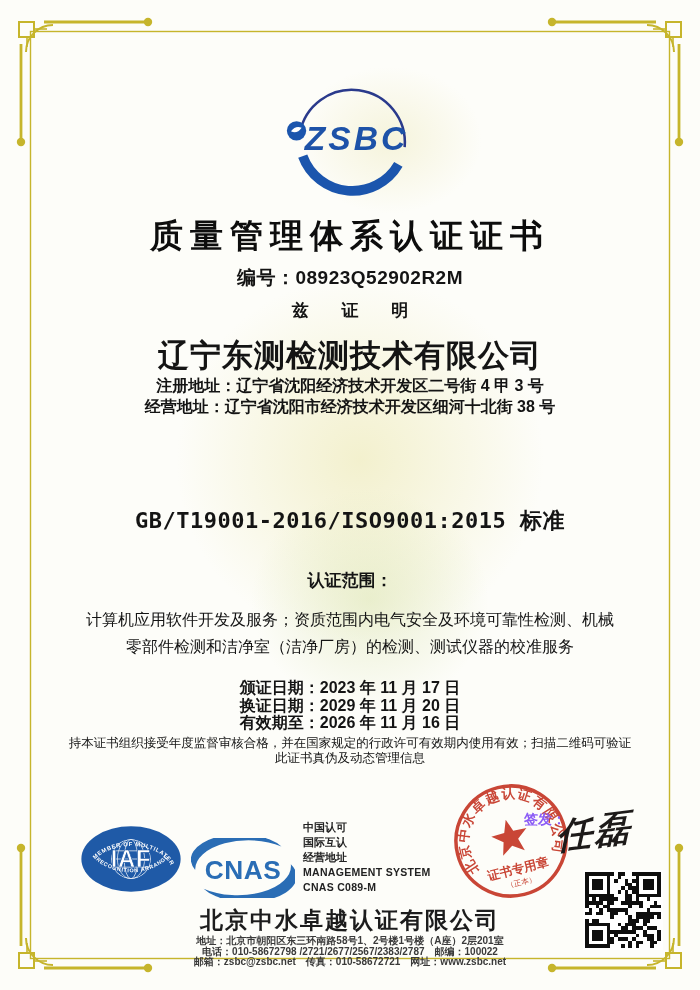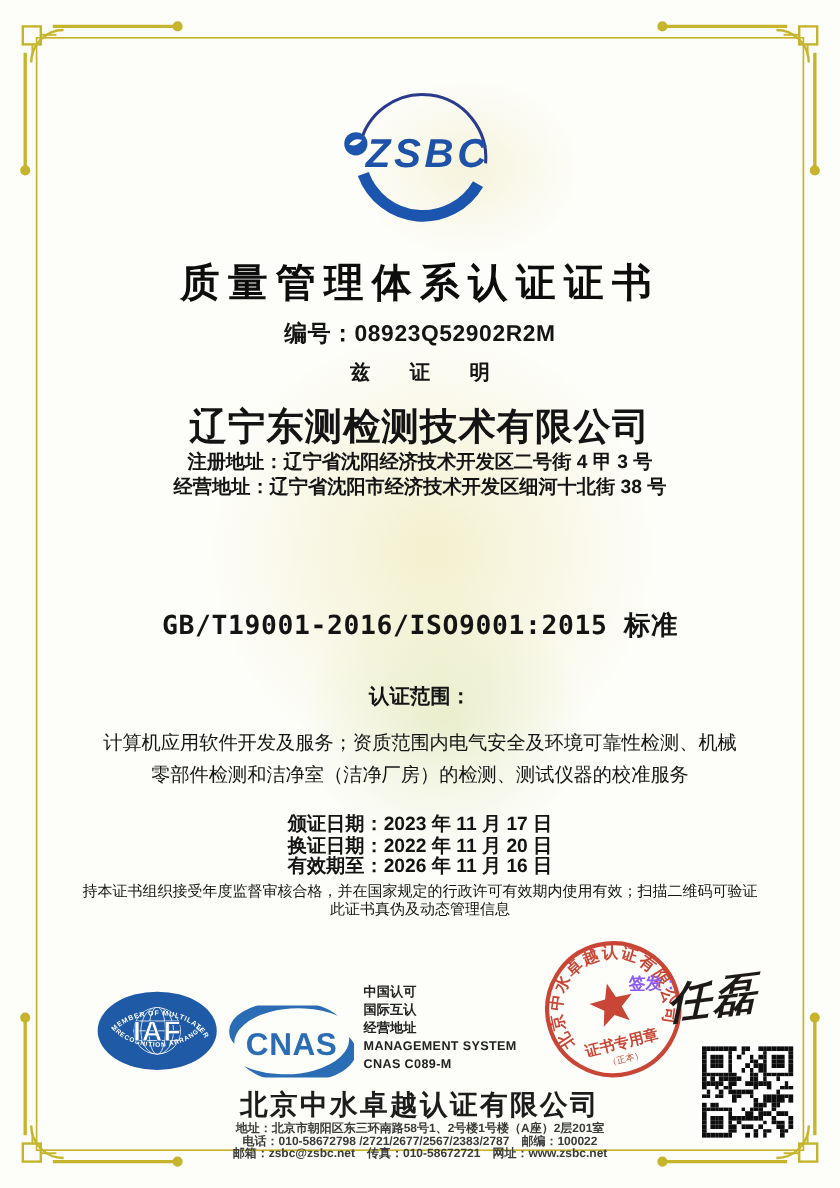--- a/index.html
+++ b/index.html
@@ -27,21 +27,21 @@
   .company{font-size:31px;font-weight:bold;letter-spacing:1px;}
   .addr{font-size:16px;font-weight:bold;line-height:21px;}
   .qms{font-size:17px;font-weight:bold;}
   .standard{font-size:22px;font-weight:bold;font-family:"DejaVu Sans Mono","Liberation Sans",monospace;letter-spacing:.5px;}
   .scopelabel{font-size:17px;font-weight:bold;}
   .scope{font-size:16px;font-weight:normal;line-height:27px;padding:0 40px;}
   .dates{font-size:16px;font-weight:bold;line-height:17.5px;}
   .notes{font-size:12.5px;font-weight:normal;line-height:15px;padding:0 30px;}
   .issuer{font-size:23px;font-weight:bold;letter-spacing:2px;color:#1c1c1c;}
   .contact{font-size:10px;line-height:10.5px;color:#3a3a3a;font-weight:bold;}
-  .logo-wrap{position:absolute;left:248px;top:74px;width:205px;height:112px;}
+  .logo-wrap{position:absolute;left:248px;top:85px;width:205px;height:112px;}
   .iaf-wrap{position:absolute;left:80px;top:824px;width:102px;height:70px;}
   .cnas-wrap{position:absolute;left:191px;top:838px;width:104px;height:48px;}
   .cnas-text{position:absolute;left:303px;top:820px;text-align:left;font-weight:bold;}
   .cnas-text .zh{font-size:11px;line-height:15px;color:#222;}
   .cnas-text .en{font-size:10.5px;line-height:15px;color:#222;letter-spacing:.3px;}
   .seal-wrap{position:absolute;left:451px;top:781px;width:120px;height:120px;
     transform:rotate(-14deg);opacity:.92;}
   .sign-label{position:absolute;left:524px;top:811px;font-size:14px;font-weight:bold;color:#8b5cf6;}
   .sign-name{position:absolute;left:556px;top:808px;font-size:36px;color:#1d1a19;
     font-family:"DejaVu Serif",serif;font-style:italic;font-weight:bold;
@@ -99,21 +99,21 @@
     <div class="abs addr" style="top:375px">注册地址：辽宁省沈阳经济技术开发区二号街 4 甲 3 号</div>
     <div class="abs addr" style="top:396px">经营地址：辽宁省沈阳市经济技术开发区细河十北街 38 号</div>
     <div class="abs standard" style="top:506px">GB/T19001-2016/ISO9001:2015 标准</div>
     <div class="abs scopelabel" style="top:569px">认证范围：</div>
     <div class="abs scope" style="top:606px">
       <div>计算机应用软件开发及服务；资质范围内电气安全及环境可靠性检测、机械</div>
       <div>零部件检测和洁净室（洁净厂房）的检测、测试仪器的校准服务</div>
     </div>
     <div class="abs dates" style="top:679px">
       <div>颁证日期：2023 年 11 月 17 日</div>
-      <div>换证日期：2022 年 11 月 20 日</div>
+      <div>换证日期：2029 年 11 月 20 日</div>
       <div>有效期至：2026 年 11 月 16 日</div>
     </div>
     <div class="abs notes" style="top:736px">
       <div>持本证书组织接受年度监督审核合格，并在国家规定的行政许可有效期内使用有效；扫描二维码可验证</div>
       <div>此证书真伪及动态管理信息</div>
     </div>
     <div class="abs issuer" style="top:905px">北京中水卓越认证有限公司</div>
     <div class="abs contact" style="top:936px">
       <div>地址：北京市朝阳区东三环南路58号1、2号楼1号楼（A座）2层201室</div>
       <div>电话：010-58672798 /2721/2677/2567/2383/2787　邮编：100022</div>

